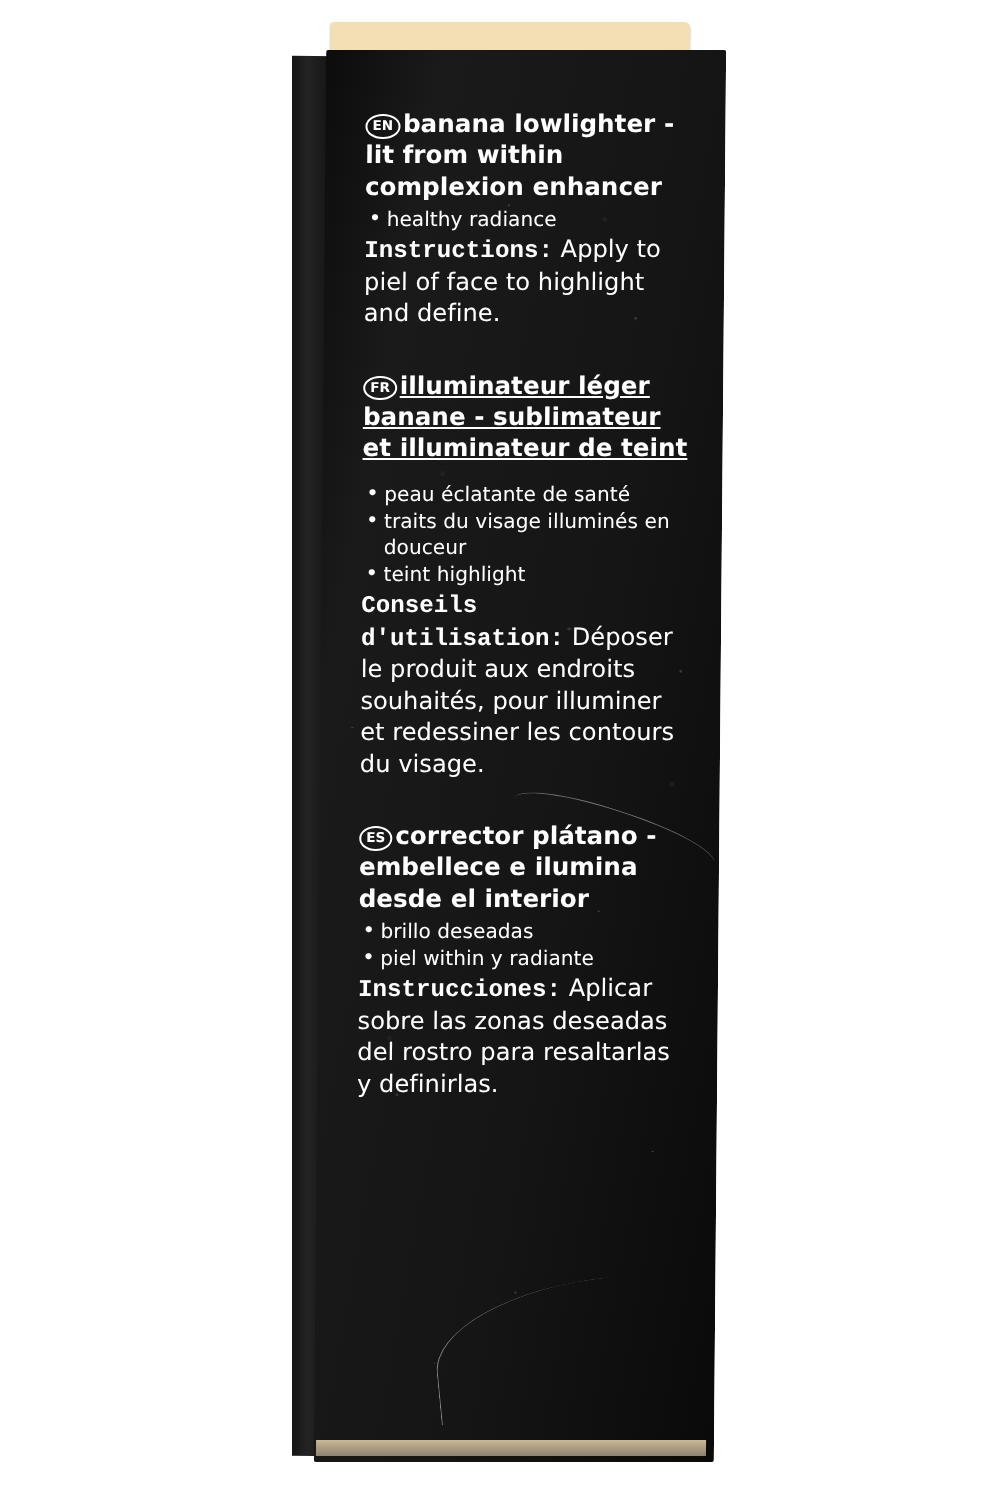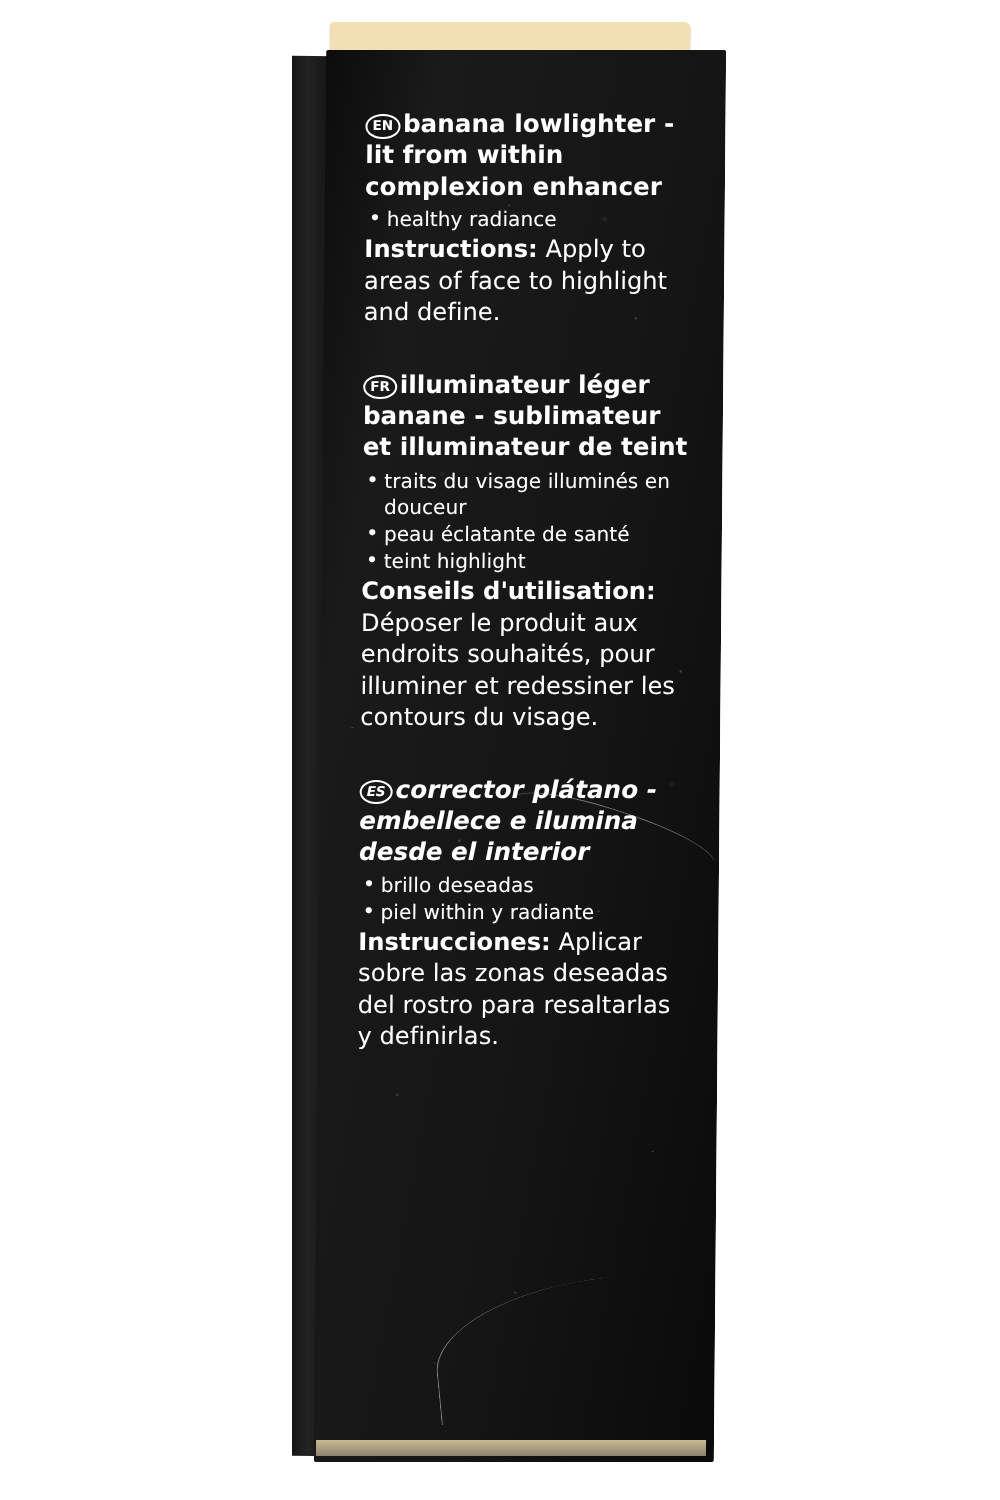--- a/index.html
+++ b/index.html
@@ -172,24 +172,25 @@
     top: -1px;
     font-size: 21px;
   }
   .instructions {
     font-size: 24px;
     line-height: 1.31;
     margin-top: 2px;
   }
   .instructions .inst-label {
     font-weight: bold;
-  }
-
-  .fr-section .headline { margin-bottom: 5px; }
-  .es-section .headline { margin-bottom: 4px; font-style: italic; }
+    font-family: Liberation Mono, monospace;
+  }
+
+  .fr-section .headline { margin-bottom: 17px; text-decoration: underline; }
+  .es-section .headline { margin-bottom: 4px; }
 
   
   .label-text * { text-shadow: 0 0 1px rgba(255,255,255,0.18); }
 </style>
 </head>
 <body>
 
 <div class="scene">
 
   <div class="box-top"></div>
@@ -200,28 +201,28 @@
     <div class="hair1"></div>
     <div class="hair2"></div>
 
     <div class="label-text">
 
       <div class="lang-section en-section">
         <p class="headline"><span class="lang-badge">EN</span><span>banana lowlighter - lit from within complexion enhancer</span></p>
         <ul class="bullets">
           <li>healthy radiance</li>
         </ul>
-        <p class="instructions"><span class="inst-label">Instructions:</span> <span>Apply to areas of face to highlight and define.</span></p>
+        <p class="instructions"><span class="inst-label">Instructions:</span> <span>Apply to piel of face to highlight and define.</span></p>
       </div>
 
       <div class="lang-section fr-section">
         <p class="headline"><span class="lang-badge">FR</span><span>illuminateur léger banane - sublimateur et illuminateur de teint</span></p>
         <ul class="bullets">
+          <li>peau éclatante de santé</li>
           <li>traits du visage illuminés en douceur</li>
-          <li>peau éclatante de santé</li>
           <li>teint highlight</li>
         </ul>
         <p class="instructions"><span class="inst-label">Conseils d'utilisation:</span> <span>Déposer le produit aux endroits souhaités, pour illuminer et redessiner les contours du visage.</span></p>
       </div>
 
       <div class="lang-section es-section">
         <p class="headline"><span class="lang-badge">ES</span><span>corrector plátano - embellece e ilumina desde el interior</span></p>
         <ul class="bullets">
           <li>brillo deseadas</li>
           <li>piel within y radiante</li>

